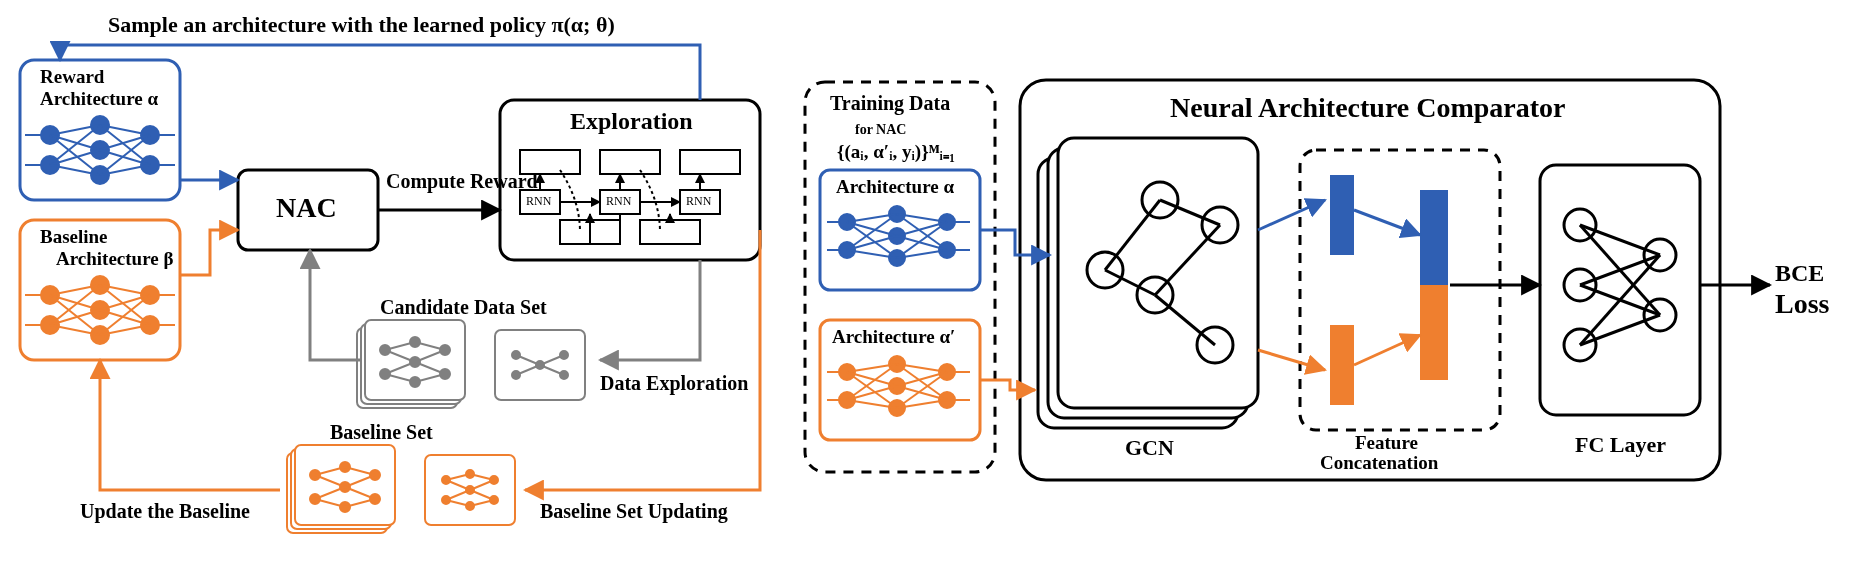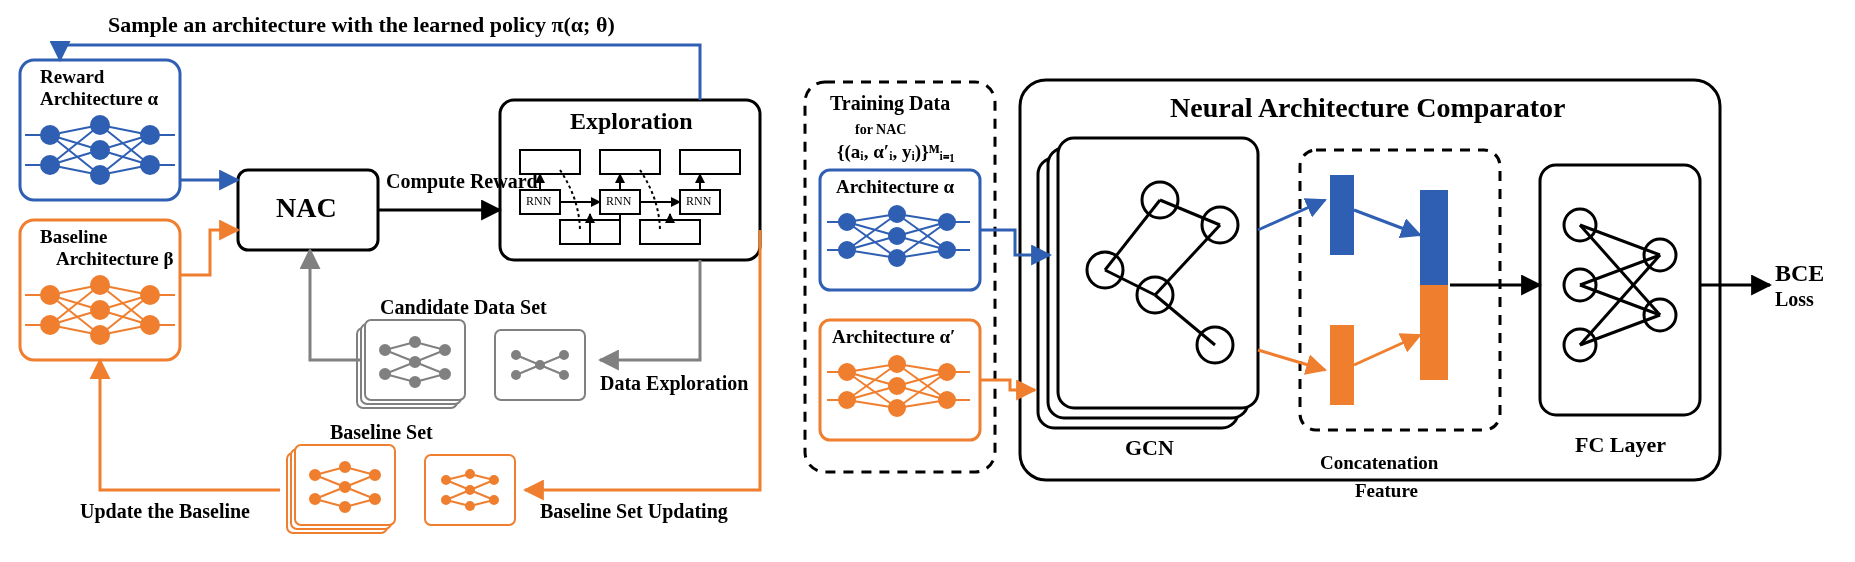--- a/index.html
+++ b/index.html
@@ -349,17 +349,17 @@
 <div class="text" style="left:830px;top:92px;font-size:20px;">Training Data</div>
 <div class="text" style="left:855px;top:114px;font-size:14px;margin-top:8px;">for NAC</div>
 <div class="text" style="left:837px;top:138px;font-size:19px;font-weight:bold;">{(aᵢ, α′ᵢ, yᵢ)}ᴹᵢ₌₁</div>
 
 <div class="text" style="left:836px;top:176px;font-size:19px;">Architecture α</div>
 <div class="text" style="left:832px;top:326px;font-size:19px;">Architecture α′</div>
 
 <div class="text" style="left:1170px;top:92px;font-size:28px;">Neural Architecture Comparator</div>
 
 <div class="text" style="left:1125px;top:435px;font-size:22px;">GCN</div>
-<div class="text" style="left:1355px;top:432px;font-size:19px;margin-top:48px;">Feature</div>
+<div class="text" style="left:1355px;top:432px;font-size:19px;">Feature</div>
 <div class="text" style="left:1320px;top:452px;font-size:19px;">Concatenation</div>
 <div class="text" style="left:1575px;top:432px;font-size:22px;">FC Layer</div>
 <div class="text" style="left:1775px;top:260px;font-size:24px;">BCE</div>
-<div class="text" style="left:1775px;top:288px;font-size:20px;">Loss</div>
+<div class="text" style="left:1775px;top:288px;font-size:28px;">Loss</div>
 
 </body></html>

